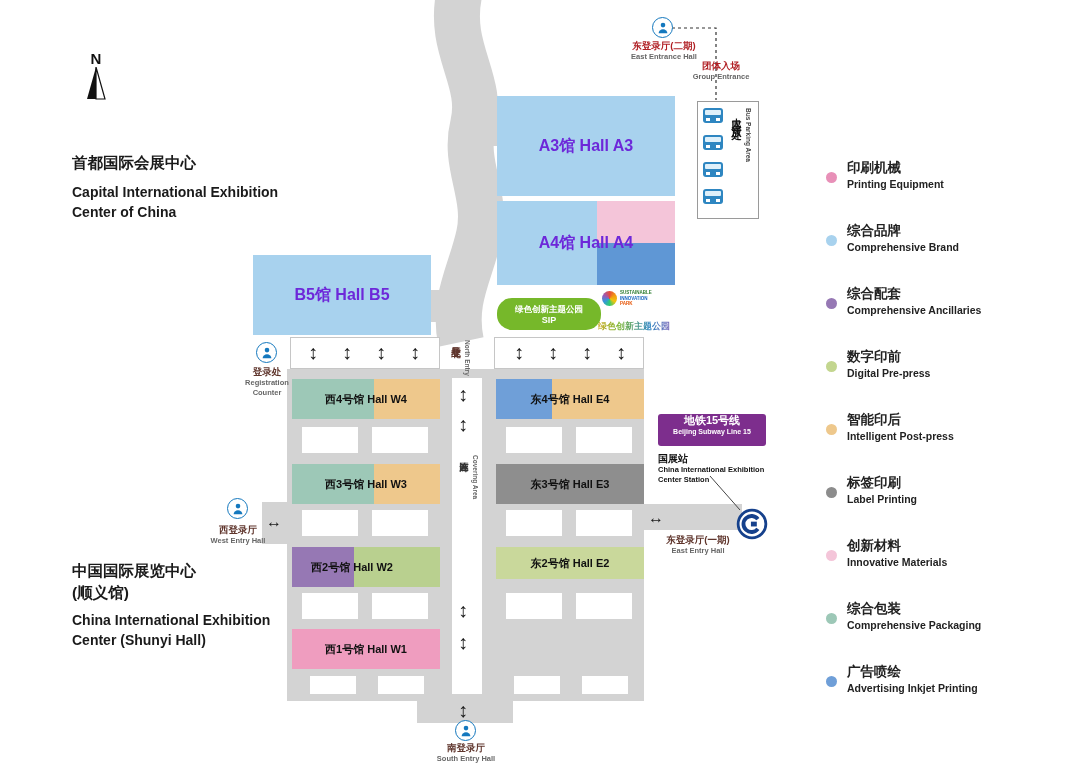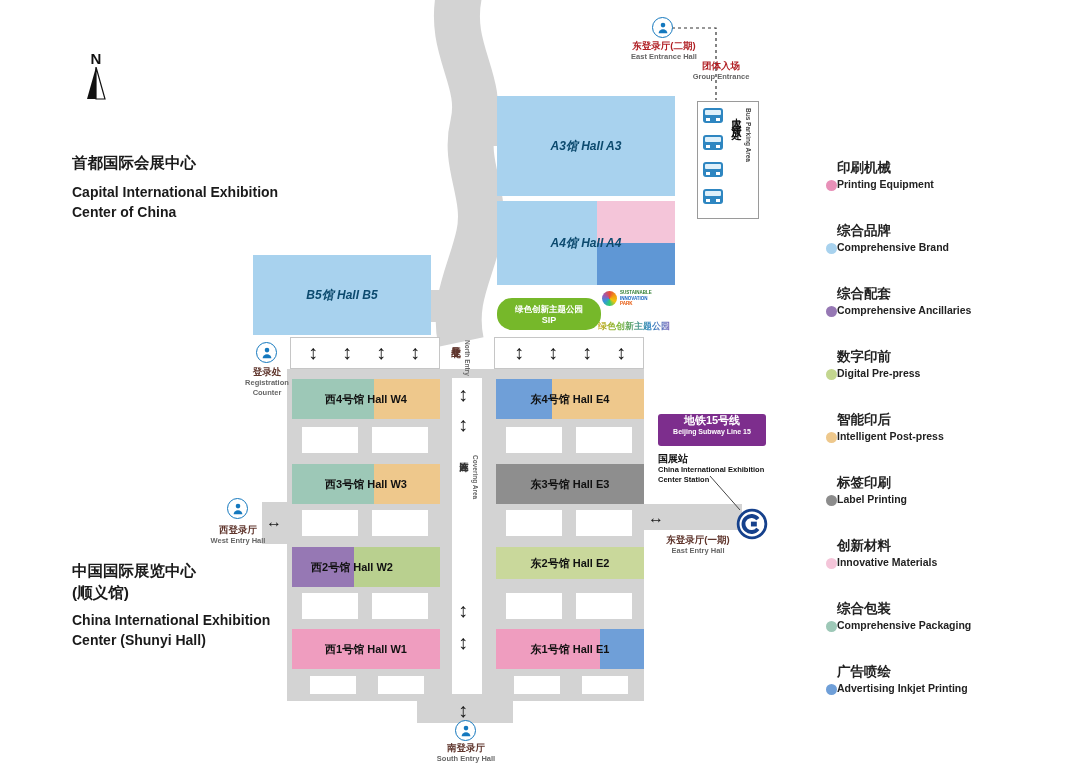--- a/index.html
+++ b/index.html
@@ -13,21 +13,21 @@
 
   
   .venue-zh{font-size:15.5px;font-weight:bold;color:#1a1a1a;line-height:22px;white-space:nowrap;}
   .venue-en{font-size:14px;font-weight:bold;color:#1a1a1a;line-height:20px;white-space:nowrap;}
 
   
   .hall{position:absolute;}
   .hall-part{position:absolute;top:0;bottom:0;}
   .hall-label{position:absolute;inset:0;display:flex;align-items:center;justify-content:center;
               font-size:11px;font-weight:bold;color:#111;white-space:nowrap;}
-  .hall-label.big{font-size:12px;color:#0c4a6e;font-style:italic;}
+  .hall-label.big{font-size:16px;color:#6d28d9;}
 
   
   .fac{position:absolute;background:#fff;}
 
   
   .entry-strip{position:absolute;background:#fff;border:1px solid #c6c6c6;box-sizing:border-box;}
   .var{position:absolute;font-size:20px;font-weight:bold;color:#1a1a1a;line-height:1;}
   .har{position:absolute;font-size:16px;font-weight:bold;color:#1a1a1a;line-height:1;}
 
   
@@ -74,21 +74,21 @@
   #subway-box{position:absolute;left:658px;top:414px;width:108px;height:32px;border-radius:3px;
               display:flex;flex-direction:column;align-items:center;justify-content:flex-start;color:#fff;}
   #subway-box .l1{font-size:11px;font-weight:bold;line-height:13px;}
   #subway-box .l2{font-size:7px;font-weight:bold;line-height:9px;}
   #station-text{position:absolute;left:658px;top:452px;width:120px;color:#111;}
   #station-text .s1{font-size:10px;font-weight:bold;line-height:13px;}
   #station-text .s2{font-size:7.5px;font-weight:600;line-height:10px;}
 
   
   #legend{position:absolute;left:826px;top:160px;display:flex;flex-direction:column;gap:32px;}
-  .leg-item{display:flex;align-items:flex-end;}
+  .leg-item{display:flex;align-items:center;gap:10px;}
   .leg-dot{width:11px;height:11px;border-radius:50%;margin-top:3px;flex:none;}
   .leg-zh{font-size:13.5px;font-weight:bold;color:#222;line-height:16px;white-space:nowrap;}
   .leg-en{font-size:10.5px;font-weight:bold;color:#222;line-height:13px;margin-top:2px;white-space:nowrap;}
 
   .compass-n{font-size:15px;font-weight:bold;color:#111;text-align:center;width:20px;}
 </style>
 </head>
 <body>
 
 <div id="canvas">
@@ -257,25 +257,20 @@
     <div class="hall-part" style="left: 0px; width: 56px; background-color: rgb(111, 159, 216);"></div>
     <div class="hall-part" style="left: 56px; width: 92px; background-color: rgb(238, 200, 140);"></div>
     <div class="hall-label">东4号馆 Hall E4</div>
   </div>
   <div class="hall" style="left: 496px; top: 464px; width: 148px; height: 40px; background-color: rgb(142, 142, 142);">
     <div class="hall-label">东3号馆 Hall E3</div>
   </div>
   <div class="hall" style="left: 496px; top: 547px; width: 148px; height: 32px; background-color: rgb(201, 216, 155);">
     <div class="hall-label">东2号馆 Hall E2</div>
   </div>
-  <div class="hall" style="left:496px;top:629px;width:148px;height:40px;">
-    <div class="hall-part" style="left: 0px; width: 104px; background-color: rgb(239, 157, 191);"></div>
-    <div class="hall-part" style="left: 104px; width: 44px; background-color: rgb(111, 159, 216);"></div>
-    <div class="hall-label">东1号馆 Hall E1</div>
-  </div>
 
   <span class="har" style="left:266px;top:514px;">↔</span>
   <div class="person-badge" style="left:227px;top:498px;">
     <svg width="14" height="13" viewBox="0 0 20 19">
         <circle cx="10" cy="6" r="3.4" fill="#1478be"></circle>
         <path d="M3.6,18 a6.4,6 0 0 1 12.8,0 z" fill="#1478be"></path>
       </svg>
   </div>
   <div class="abs zh-sm" style="left:200px;top:524px;width:76px;">西登录厅</div>
   <div class="abs en-sm" style="left:200px;top:536px;width:76px;">West Entry Hall</div>

